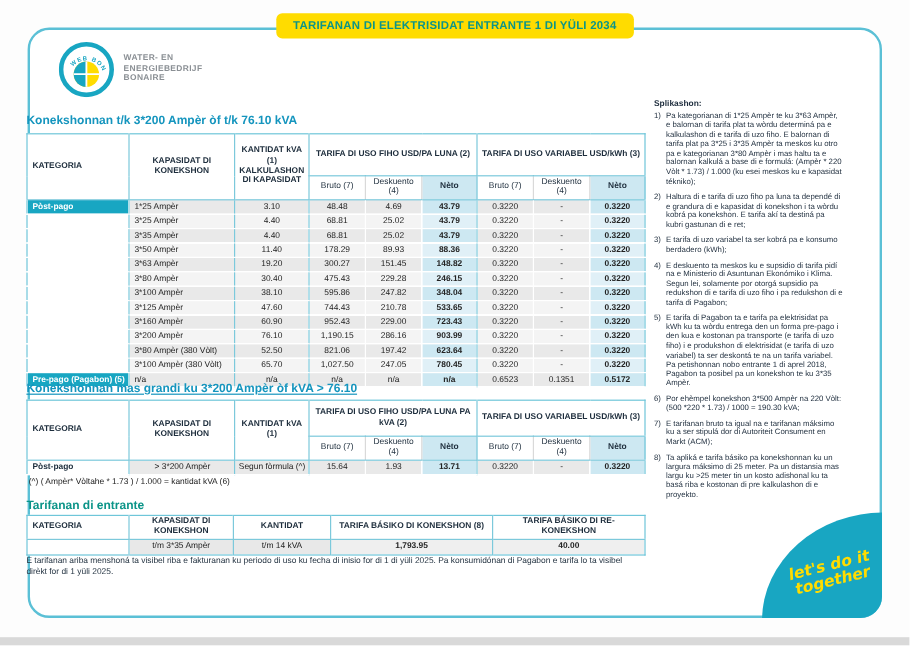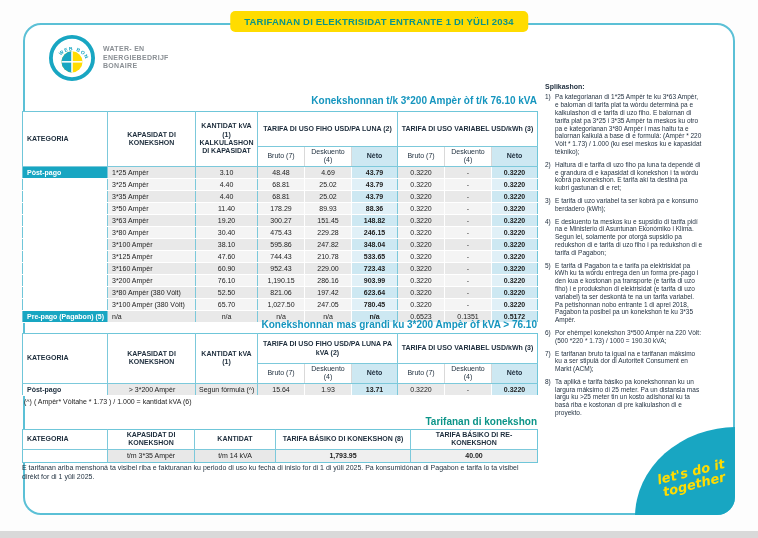--- a/index.html
+++ b/index.html
@@ -14,21 +14,21 @@
     border:2px solid #5bc0d6; border-radius:18px; background:#fff;
   }
   .badge {
     position:absolute; left:50%; top:11px; transform:translateX(-50%);
     background:#ffdc00; color:#0b9488; font-weight:bold; font-size:9.5px;
     padding:5px 14px; border-radius:5px; white-space:nowrap; letter-spacing:.2px; z-index:3;
   }
   .logo-wrap { position:absolute; left:26px; top:12px; display:flex; align-items:center; gap:8px; }
   .logo-text { font-size:7px; color:#8a8f94; font-weight:bold; line-height:1.25; letter-spacing:.3px; }
 
-  .section-title { position:absolute; left:22px; width:515px; text-align:right;
+  .section-title { position:absolute; left:22px; width:515px; text-align:left;
     color:#1595be; font-weight:bold; font-size:10px; }
   .title-green { color:#0b9488; }
 
   
   .tarif { border-collapse:collapse; table-layout:fixed; width:515px; font-size:7px;
     color:#222; border:1.5px solid #6fc6d9; background:#fff; position:absolute; left:22px; }
   .tarif th { font-weight:bold; color:#1d2d3c; text-align:center; padding:1px 2px;
     vertical-align:middle; background:#fff; line-height:1.2; }
   .tarif td { padding:0 3px; text-align:center; height:11px; line-height:11px;
     white-space:nowrap; overflow:hidden; }
@@ -282,21 +282,21 @@
         <td class="c3">n/a</td>
         <td class="c4">n/a</td>
         <td class="c5">n/a</td>
         <td class="c6">0.6523</td>
         <td class="c7">0.1351</td>
         <td class="c8">0.5172</td>
       </tr>
     </tbody>
 </table>
 
-<div class="section-title" style="top:319px;">
+<div class="section-title" style="top:319px;text-decoration:underline;">
   <span>Konekshonnan mas grandi ku 3*200 Ampèr òf kVA &gt; 76.10</span>
 </div>
 
 <table class="tarif nine" id="t2" style="top:333px;">
   <colgroup>
     <col style="width:85px">
       <col style="width:88px">
       <col style="width:62px">
     <col style="width:47px">
       <col style="width:47px">
@@ -335,21 +335,21 @@
         <td class="c8">0.3220</td>
       </tr>
     </tbody>
 </table>
 
 <div class="footnote" style="top:398px;">
   <span>(^) ( Ampèr* Vòltahe * 1.73 ) / 1.000 = kantidat kVA (6)</span>
 </div>
 
 <div class="section-title title-green" style="top:416px;">
-  <span>Tarifanan di konekshon</span>
+  <span>Tarifanan di entrante</span>
 </div>
 
 <table class="tarif" id="t3" style="top:429px;">
   <colgroup>
     <col style="width:85px">
       <col style="width:87px">
       <col style="width:81px">
     <col style="width:135px">
       <col style="width:127px">
   </colgroup>

